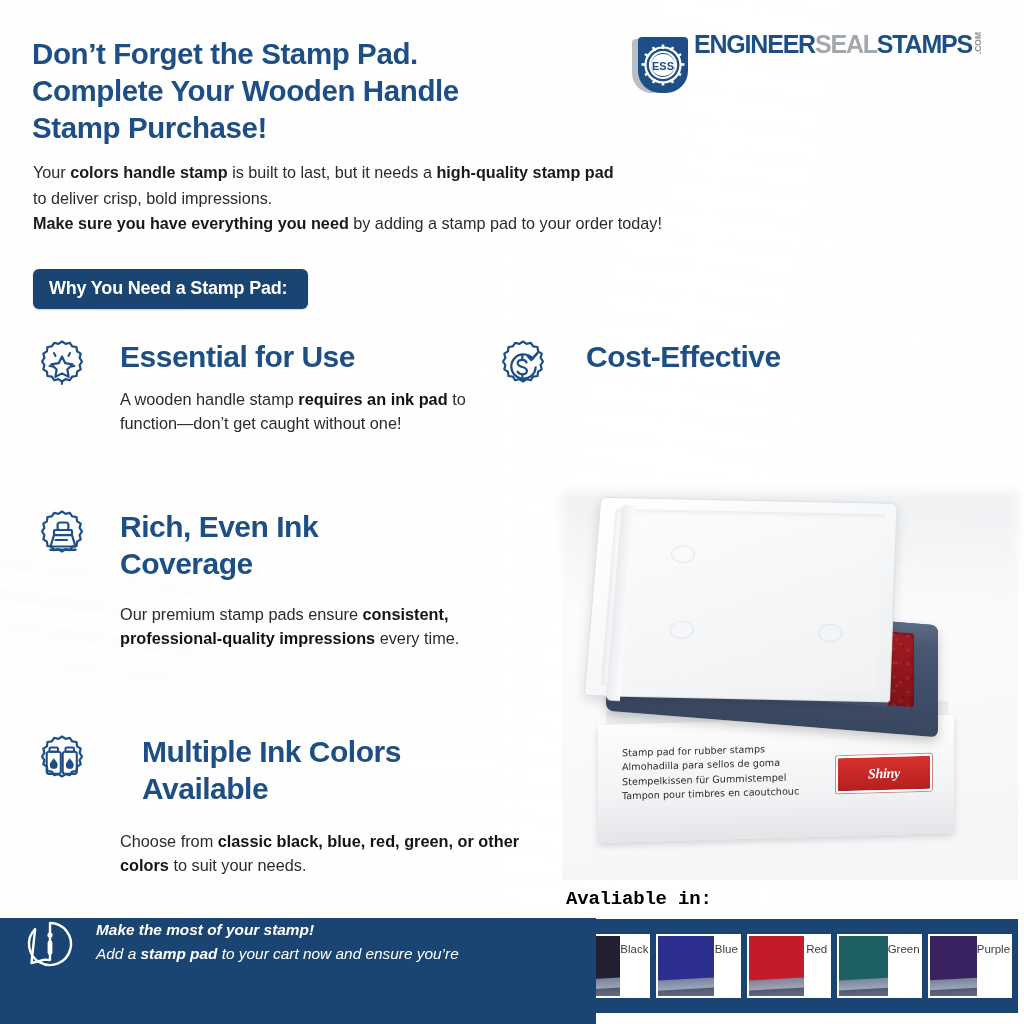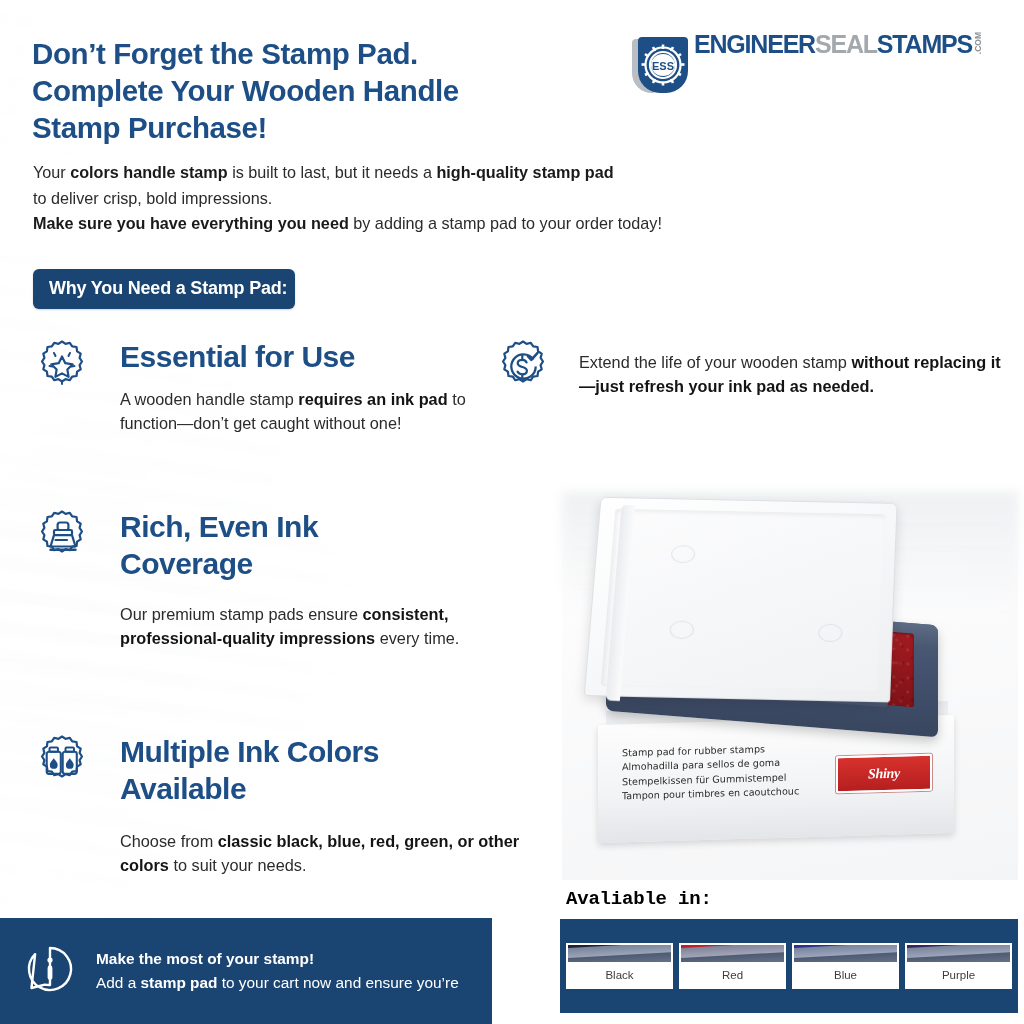--- a/index.html
+++ b/index.html
@@ -93,21 +93,21 @@
     position:absolute;left:33px;top:160px;width:860px;
     font-size:16.2px;line-height:25.5px;color:#2b2b2b;
   }
   .intro b{font-weight:bold;color:#1a1a1a;}
 
   
   .pill{
     position:absolute;left:33px;top:269px;
     background:#1a4472;color:#ffffff;
     font-size:18px;font-weight:bold;letter-spacing:-.2px;
-    padding:9px 8px 10px 16px;border-radius:6px;
+    padding:9px 21px 10px 16px;border-radius:6px;
     box-shadow:0 1px 2px rgba(0,0,0,.18);
   }
 
   
   .feature{position:absolute;}
   .feat-icon{position:absolute;left:0;top:0;width:58px;height:58px;}
   .feat-title{
     color:#1d4e86;font-weight:bold;font-size:30px;line-height:37px;
     letter-spacing:-.5px;margin:0;
   }
@@ -122,21 +122,21 @@
 
   #feature-cost{left:494px;top:338px;width:525px;}
   #feature-cost .feat-title{margin-left:92px;}
   #feature-cost .feat-body{margin-left:85px;margin-top:12px;width:432px;}
 
   #feature-rich{left:33px;top:508px;width:462px;}
   #feature-rich .feat-title{margin-left:87px;}
   #feature-rich .feat-body{margin-left:87px;margin-top:20px;width:370px;}
 
   #feature-colors{left:33px;top:733px;width:500px;}
-  #feature-colors .feat-title{margin-left:87px;}
+  #feature-colors .feat-title{margin-left:109px;}
   #feature-colors .feat-body{margin-left:87px;margin-top:22px;width:430px;}
 
   
   .product{
     position:absolute;left:562px;top:492px;width:456px;height:388px;
   }
   .photo-bg{
     position:absolute;inset:0;
     background:
       linear-gradient(170deg,#ffffff 0%,#fbfbfc 40%,#f4f5f6 100%);
@@ -250,23 +250,23 @@
     position:absolute;left:566px;top:888px;
     color:#000000;font-weight:bold;font-size:19px;letter-spacing:-.2px;font-family:Liberation Mono, monospace;
   }
   .swatch-frame{
     position:absolute;left:560px;top:919px;width:458px;height:94px;
     border:3px solid #1a4472;
     display:flex;gap:0px;padding:0;background:#1a4472;
     box-sizing:border-box;
   }
   .swatch{
-    flex:1 1 0;margin:21px 3px;background:#ffffff;
+    flex:1 1 0;margin:12px 3px;background:#ffffff;
     border:2px solid #ffffff;
-    display:flex;flex-direction:column;
+    display:flex;
     box-shadow:0 0 0 1px rgba(26,68,114,.55);
     box-sizing:border-box;
   }
   .swatch-color{
     flex:1 1 auto;position:relative;overflow:hidden;
   }
   .swatch-color .edge{
     position:absolute;left:-8%;bottom:4px;width:120%;height:13px;
     background:linear-gradient(180deg,#7b88a0,#aeb7c6);
     transform:rotate(-3.2deg);
@@ -278,23 +278,23 @@
     transform:rotate(-3.2deg);
   }
   .swatch-label{
     height:25px;flex:0 0 25px;background:#ffffff;
     display:flex;align-items:center;justify-content:center;
     font-size:11.5px;color:#3d3d3d;
   }
 
   
   .footer{
-    position:absolute;left:0;top:918px;width:492px;height:106px;
+    position:absolute;left:0;top:918px;width:596px;height:106px;
     background:#1a4472;
-    display:flex;align-items:center;
+    display:flex;font-style:italic;
   }
   .footer-icon{margin-left:24px;margin-right:20px;flex:0 0 auto;}
   .footer-text{
     color:#ffffff;font-size:15.4px;line-height:24px;padding-right:10px;
   }
   .footer-text b{font-weight:bold;}
   .footer-line1{font-weight:bold;}
 </style>
 </head>
 <body>
@@ -383,23 +383,21 @@
     <div class="feat-icon">
       <svg width="58" height="58" viewBox="0 0 58 58">
         <path fill="none" stroke="#1d4e86" stroke-width="2.2" stroke-linejoin="round" d="M29 3.5 l3.6 2.4 4.2-1.1 2.4 3.6 4.3 .6 .6 4.3 3.6 2.4 -1.1 4.2 2.4 3.6 -2.4 3.6 1.1 4.2 -3.6 2.4 -.6 4.3 -4.3 .6 -2.4 3.6 -4.2-1.1 -3.6 2.4 -3.6-2.4 -4.2 1.1 -2.4-3.6 -4.3-.6 -.6-4.3 -3.6-2.4 1.1-4.2 -2.4-3.6 2.4-3.6 -1.1-4.2 3.6-2.4 .6-4.3 4.3-.6 2.4-3.6 4.2 1.1 Z"></path>
         <path fill="none" stroke="#1d4e86" stroke-width="2.3" d="M39.5 21.5 a12.2 12.2 0 1 0 2.2 7"></path>
         <path fill="none" stroke="#1d4e86" stroke-width="2.5" stroke-linecap="round" stroke-linejoin="round" d="M34 18.5 l3.3 3.4 6.3-7"></path>
         <path fill="none" stroke="#1d4e86" stroke-width="2.2" stroke-linecap="round" d="M32.6 24.4 a4.6 4.6 0 0 0 -4.3-2.6 c-2.7 0-4.6 1.4-4.6 3.5 0 4.8 9.2 2.6 9.2 7.4 0 2.2-2 3.6-4.8 3.6 a5.1 5.1 0 0 1 -4.6-2.7"></path>
         <line x1="28.3" y1="17.6" x2="28.3" y2="21.4" stroke="#1d4e86" stroke-width="2.2" stroke-linecap="round"></line>
         <line x1="28.3" y1="36.6" x2="28.3" y2="40.4" stroke="#1d4e86" stroke-width="2.2" stroke-linecap="round"></line>
       </svg>
     </div>
-    <p class="feat-body">
-      <span>Extend the life of your wooden stamp </span><b>without replacing it—just refresh your ink pad as needed.</b>
-    </p>
+    <h2 class="feat-title">Cost-Effective</h2>
   </div>
 
   <div class="feature" id="feature-rich">
     <div class="feat-icon">
       <svg width="58" height="58" viewBox="0 0 58 58">
         <path fill="none" stroke="#1d4e86" stroke-width="2.2" stroke-linejoin="round" d="M29 3.5 l3.6 2.4 4.2-1.1 2.4 3.6 4.3 .6 .6 4.3 3.6 2.4 -1.1 4.2 2.4 3.6 -2.4 3.6 1.1 4.2 -3.6 2.4 -.6 4.3 -4.3 .6 -2.4 3.6 -4.2-1.1 -3.6 2.4 -3.6-2.4 -4.2 1.1 -2.4-3.6 -4.3-.6 -.6-4.3 -3.6-2.4 1.1-4.2 -2.4-3.6 2.4-3.6 -1.1-4.2 3.6-2.4 .6-4.3 4.3-.6 2.4-3.6 4.2 1.1 Z"></path>
         <path fill="none" stroke="#1d4e86" stroke-width="2.2" stroke-linejoin="round" d="M27 14.5 h6 a2.4 2.4 0 0 1 2.4 2.4 v3.1 a2 2 0 0 1 -2 2 h-6.8 a2 2 0 0 1 -2-2 v-3.1 a2.4 2.4 0 0 1 2.4-2.4 Z"></path>
         <rect x="21" y="22" width="18" height="5.2" rx="1.3" fill="none" stroke="#1d4e86" stroke-width="2.2"></rect>
         <path fill="none" stroke="#1d4e86" stroke-width="2.2" stroke-linejoin="round" d="M21 27.2 L17.5 38.5 h25 L39 27.2"></path>
         <line x1="22.5" y1="32" x2="34" y2="32" stroke="#1d4e86" stroke-width="2.2" stroke-linecap="round"></line>
@@ -477,35 +475,42 @@
 
     <div class="swatch">
       <div class="swatch-color" style="background:#231f33;">
         <div class="edge"></div>
         <div class="edge2"></div>
       </div>
       <div class="swatch-label">Black</div>
     </div>
 
     <div class="swatch">
+      <div class="swatch-color" style="background:#2d2f8f;">
+        <div class="edge"></div>
+        <div class="edge2"></div>
+      </div>
+      <div class="swatch-label">Blue</div>
+    </div>
+
+    <div class="swatch">
       <div class="swatch-color" style="background:#c21b29;">
         <div class="edge"></div>
         <div class="edge2"></div>
       </div>
       <div class="swatch-label">Red</div>
     </div>
 
     <div class="swatch">
-      <div class="swatch-color" style="background:#2d2f8f;">
+      <div class="swatch-color" style="background:#1d5f63;">
         <div class="edge"></div>
         <div class="edge2"></div>
       </div>
-      <div class="swatch-label">Blue</div>
-    </div>
-
+      <div class="swatch-label">Green</div>
+    </div>
 
     <div class="swatch">
       <div class="swatch-color" style="background:#3a2260;">
         <div class="edge"></div>
         <div class="edge2"></div>
       </div>
       <div class="swatch-label">Purple</div>
     </div>
 
   </div>

